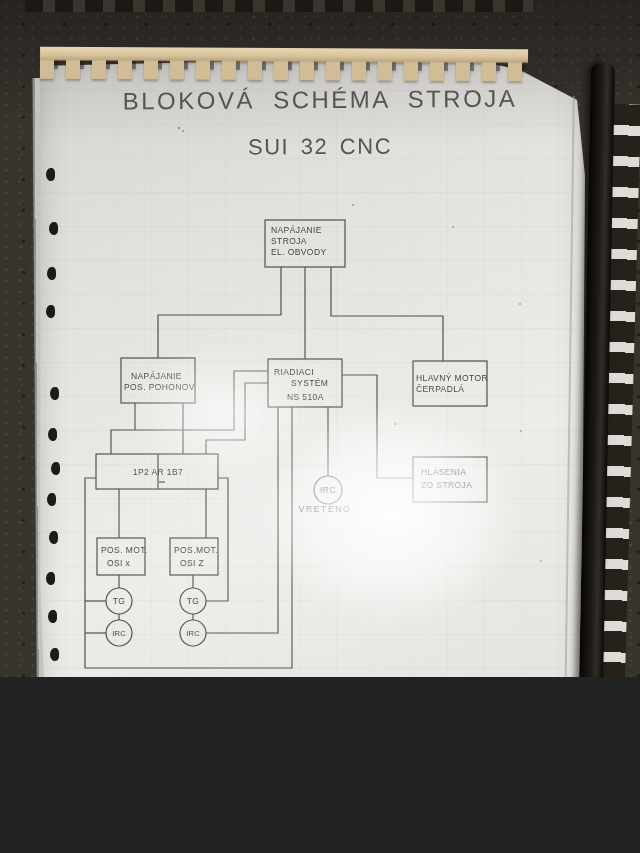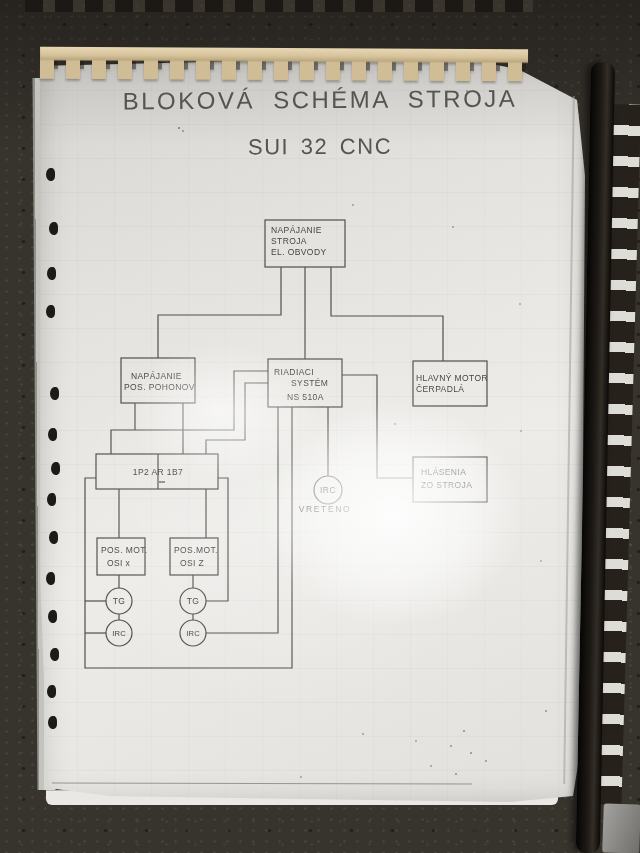--- a/index.html
+++ b/index.html
@@ -1,17 +1,17 @@
 <!DOCTYPE html>
 <html><head>
 <meta charset="utf-8">
 <style>
   html,body{margin:0;padding:0;background:#222;}
   .scene{
-    position:relative;width:640px;height:853px;overflow:hidden;
+    position:relative;width:640px;height:677px;overflow:hidden;
     font-family:"Liberation Sans",sans-serif;
   }
   
   .carpet{
     position:absolute;inset:0;
     background-color:#37332d;
     background-image:
       linear-gradient(180deg, rgba(12,10,8,0.38) 0%, rgba(12,10,8,0) 18%),
       radial-gradient(rgba(142,131,112,0.20) 1px, transparent 1.7px),
       radial-gradient(rgba(96,88,74,0.32) 1px, transparent 2px),

